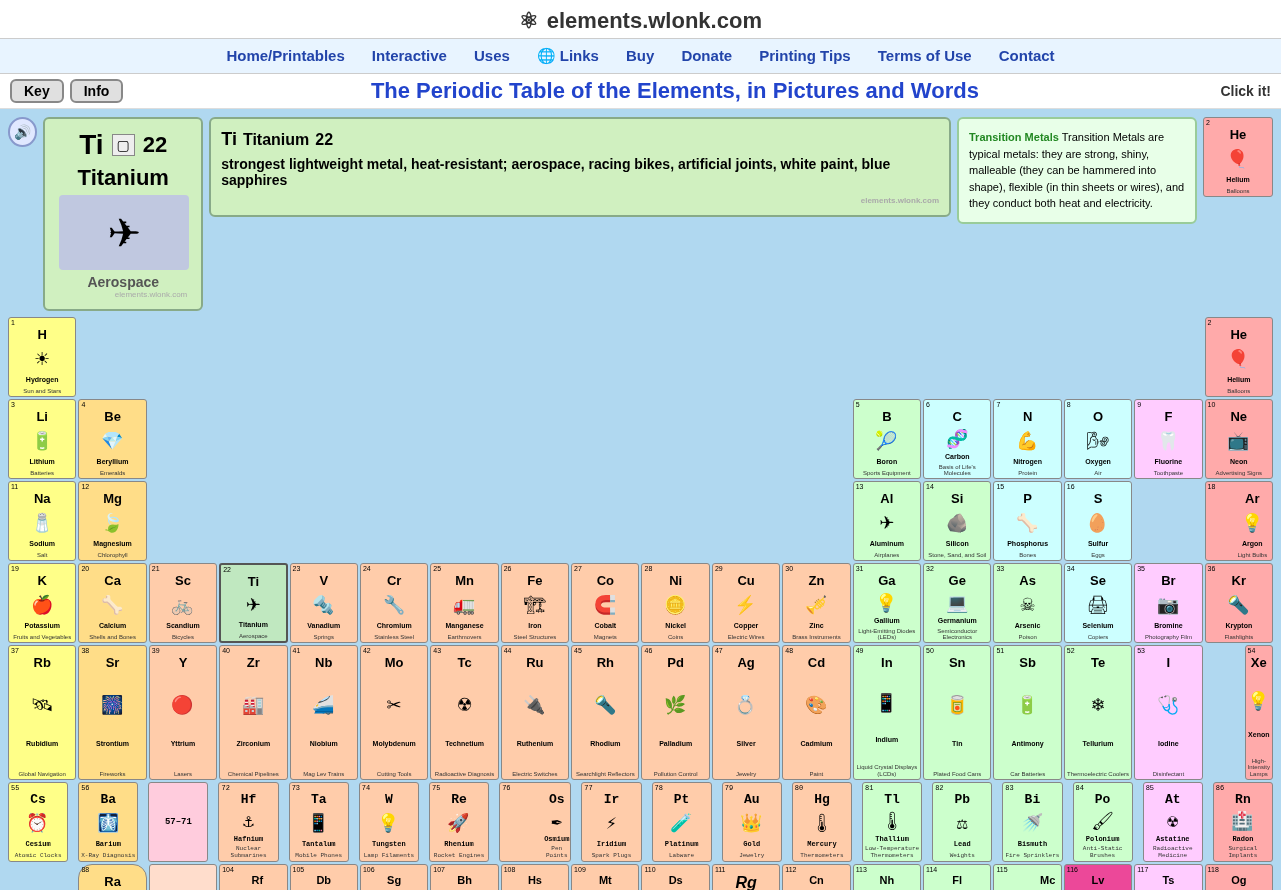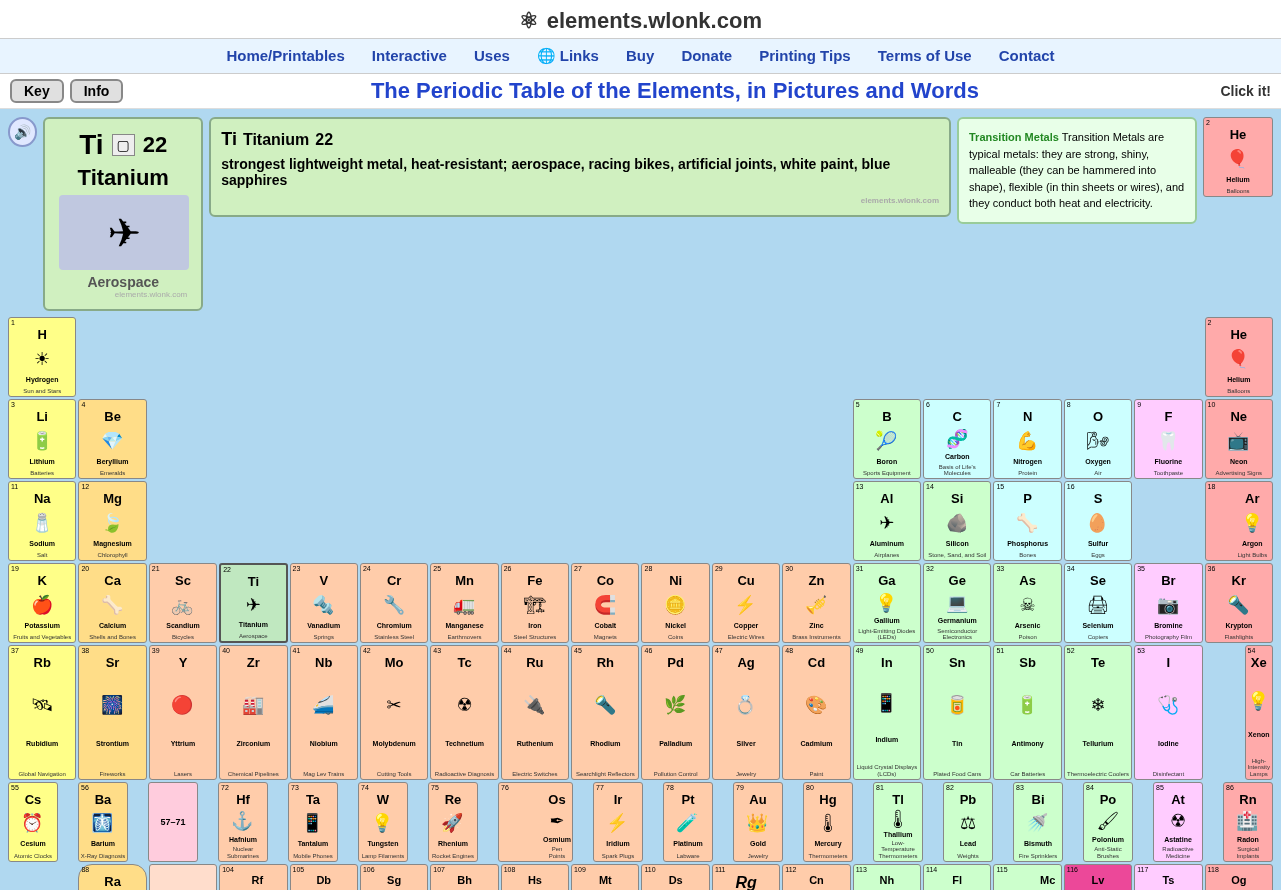--- a/index.html
+++ b/index.html
@@ -613,21 +613,21 @@
         </div>
         <div class="element-box" style="background:#ffaaaa;margin-left:40px;">
           <span class="en">54</span>
             <span class="es">Xe</span>
           <span class="eimg">💡</span>
           <span class="ename">Xenon</span>
           <span class="euse">High-Intensity Lamps</span>
         </div>
       </div>
 
-      <div style="display:grid; grid-template-columns: repeat(18, 1fr); gap:20px; margin-bottom:2px;">
+      <div style="display:grid; grid-template-columns: repeat(18, 1fr); gap:10px; margin-bottom:2px;font-family:Liberation Mono, monospace;">
         <div class="element-box" style="background:#ffff88;">
           <span class="en">55</span>
             <span class="es">Cs</span>
           <span class="eimg">⏰</span>
           <span class="ename">Cesium</span>
           <span class="euse">Atomic Clocks</span>
         </div>
         <div class="element-box" style="background:#ffdd88;">
           <span class="en">56</span>
             <span class="es">Ba</span>

